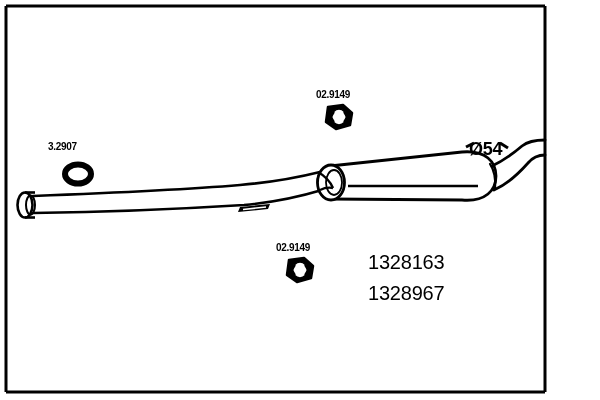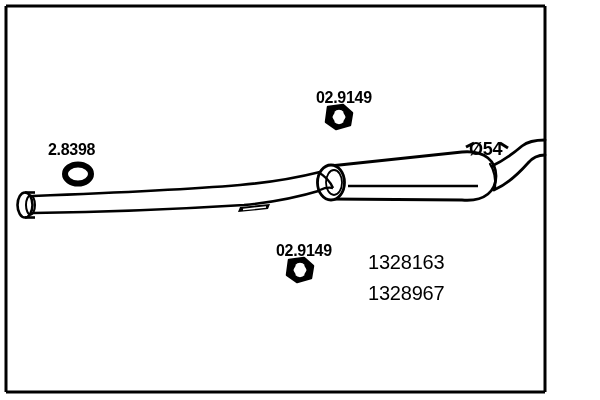--- a/index.html
+++ b/index.html
@@ -29,21 +29,21 @@
   }
   .lbl {
     position: absolute;
     color: #000000;
     font-family: "Liberation Sans", sans-serif;
     white-space: pre;
     line-height: 1;
   }
   
   .callout {
-    font-size: 16px;
+    font-size: 10px;
     font-weight: bold;
     letter-spacing: -0.3px;
   }
   #label-gasket-02-4004 {
     left: 48px;
     top: 142px;
   }
   #label-nut-top-02-9149 {
     left: 316px;
     top: 90px;
@@ -165,21 +165,21 @@
     <g>
       <path d="M 289 260 L 304 258 L 313 266 L 311 278 L 297 282
                L 287 275 Z" fill="#000" stroke="#000" stroke-width="2.5" stroke-linejoin="round"></path>
       <ellipse cx="300" cy="270" rx="7.5" ry="8" fill="#ffffff" stroke="#000" stroke-width="1.6"></ellipse>
       <path d="M 295 265 L 292 270 L 295 275" fill="none" stroke="#000" stroke-width="2"></path>
       <path d="M 305 265 L 308 270 L 305 275" fill="none" stroke="#000" stroke-width="2"></path>
     </g>
 
   </svg>
 
-  <div class="lbl callout" id="label-gasket-02-4004">2.8398</div>
+  <div class="lbl callout" id="label-gasket-02-4004">3.2907</div>
 
   <div class="lbl callout" id="label-nut-top-02-9149">02.9149</div>
 
   <div class="lbl callout" id="label-nut-bottom-02-9149">02.9149</div>
 
   <div class="lbl callout" id="label-diameter-54">Ø54</div>
 
 
   <div class="lbl ref" id="label-ref-1">1328163</div>
 

